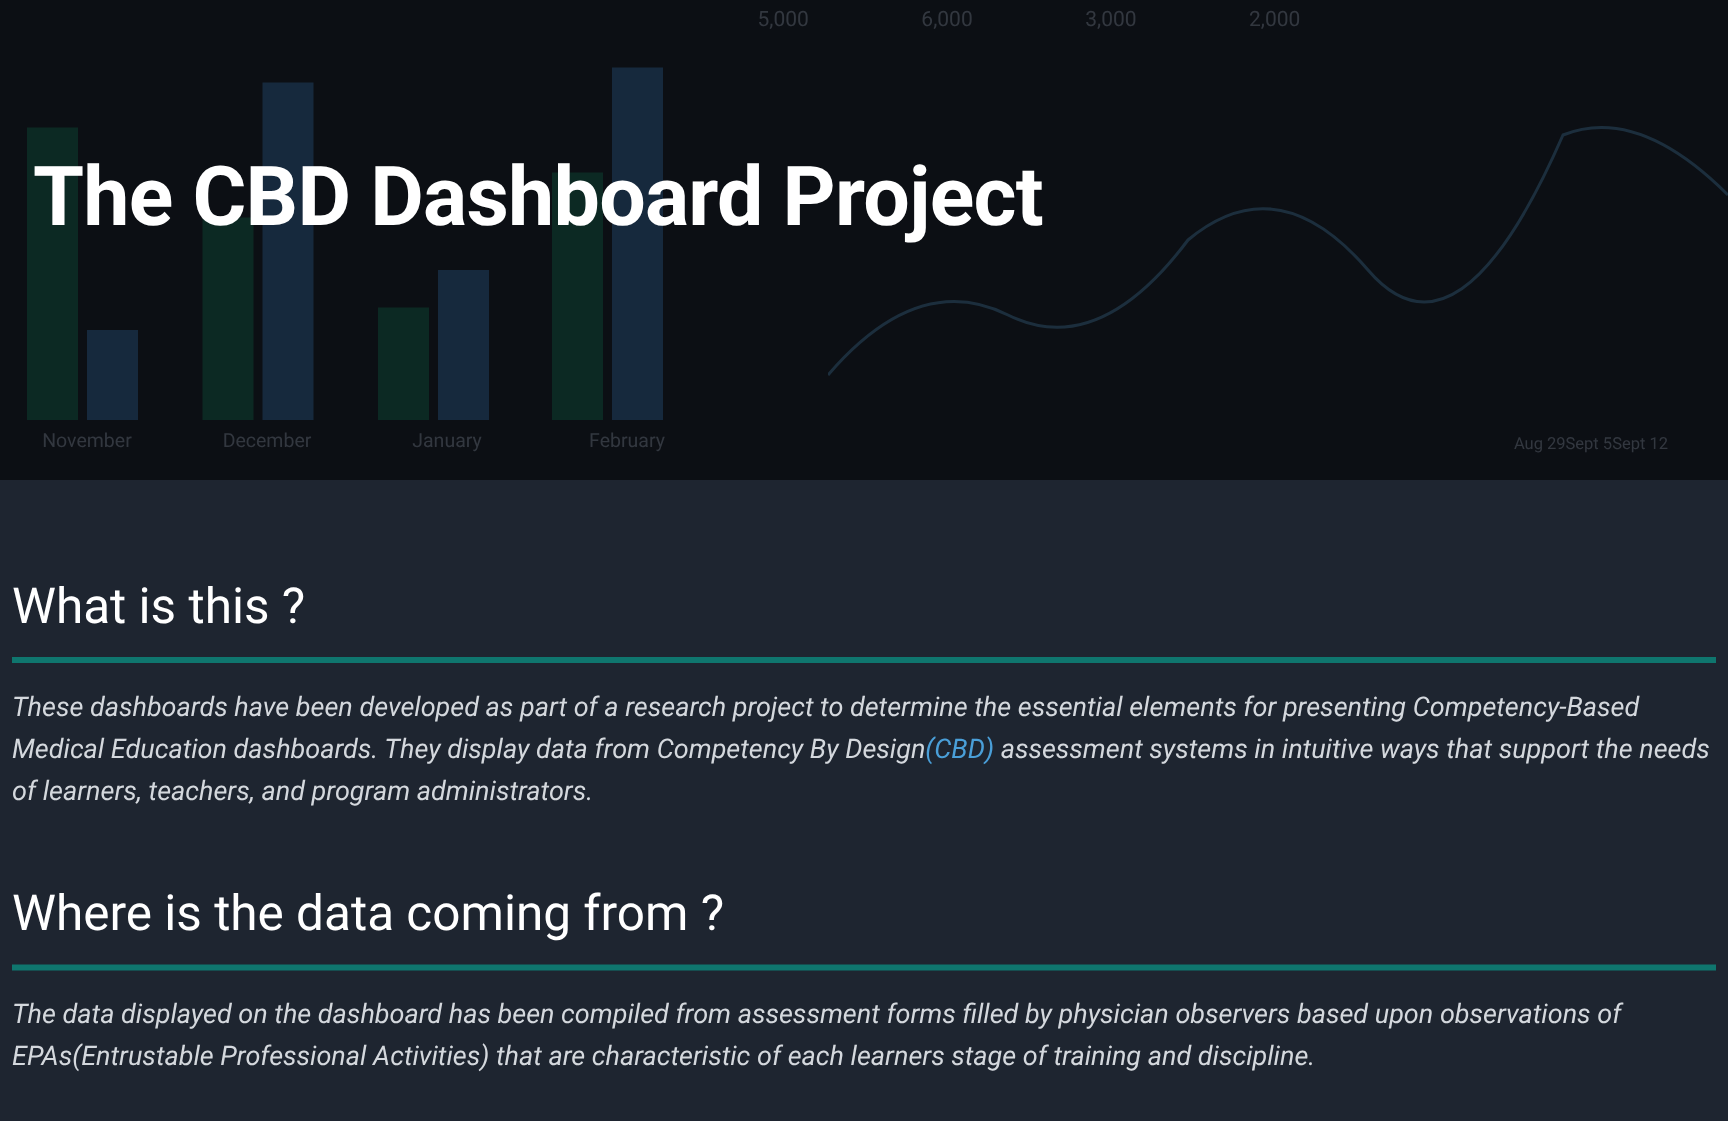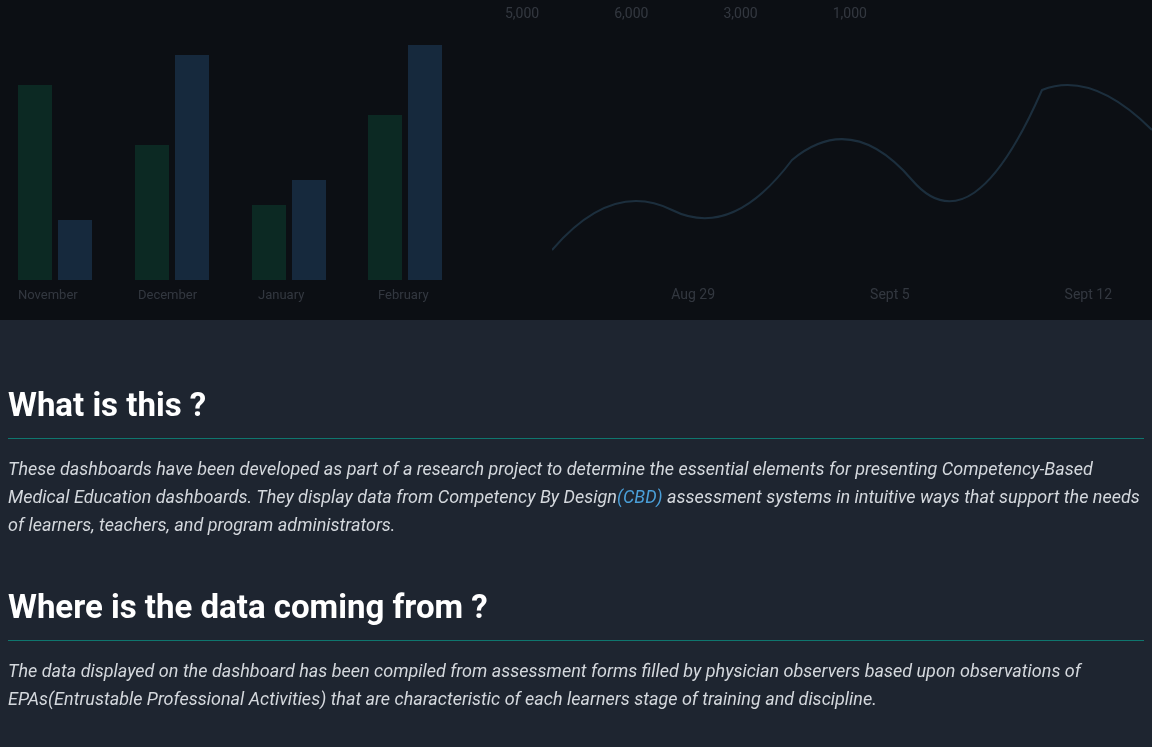--- a/index.html
+++ b/index.html
@@ -66,21 +66,21 @@
       position: absolute;
       bottom: 18px;
       left: 18px;
       display: flex;
       gap: 40px;
       font-size: 13px;
       color: #7a8290;
     }
     .month-labels span {
       width: 80px;
-      text-align: left;
+      text-align: center;
     }
     .y-axis {
       position: absolute;
       left: 505px;
       top: 5px;
       font-size: 14px;
       color: #7a8290;
       display: flex;
       flex-direction: row;
       gap: 75px;
@@ -90,35 +90,34 @@
       right: 0;
       top: 40px;
       width: 600px;
       height: 260px;
     }
     .date-labels {
       position: absolute;
       bottom: 18px;
       right: 40px;
       display: flex;
-      gap: 155px;
-      font-size: 14px;
+      font-size: 11px;
       color: #7a8290;
       align-items: center;
     }
     .content {
       padding: 65px 8px 20px 8px;
     }
     .section-title {
       font-size: 33px;
-      font-weight: 700;
+      font-weight: 400;
       color: #ffffff;
       margin-bottom: 16px;
       padding-bottom: 14px;
-      border-bottom: 1px solid #0f766e;
+      border-bottom: 4px solid #0f766e;
     }
     .section-text {
       font-size: 18px;
       line-height: 1.55;
       color: #d4d8dd;
       margin-bottom: 48px;
       font-style: italic;
     }
     .link {
       color: #4a9fd8;
@@ -149,32 +148,33 @@
     <div class="month-labels">
       <span>November</span>
       <span>December</span>
       <span>January</span>
       <span>February</span>
     </div>
     <div class="y-axis">
       <span>5,000</span>
       <span>6,000</span>
       <span>3,000</span>
-      <span>1,000</span>
+      <span>2,000</span>
     </div>
     <svg class="line-chart" viewBox="0 0 600 260" preserveAspectRatio="none">
       <path d="M 0 210 Q 60 140 120 170 T 240 120 Q 300 70 360 140 T 490 50 Q 540 30 600 90" stroke="#3a6a8a" stroke-width="2" fill="none"></path>
     </svg>
     <div class="date-labels">
       <span>Aug 29</span>
       <span>Sept 5</span>
       <span>Sept 12</span>
     </div>
   </div>
   <div class="hero-content">
+    <h1 class="hero-title">The CBD Dashboard Project</h1>
   </div>
 </div>
 
 <div class="content">
   <h2 class="section-title">What is this ?</h2>
   <p class="section-text">
     <span>These dashboards have been developed as part of a research project to determine the essential elements for presenting Competency-Based Medical Education dashboards. They display data from Competency By Design</span><a class="link">(CBD)</a><span> assessment systems in intuitive ways that support the needs of learners, teachers, and program administrators.</span>
   </p>
 
   <h2 class="section-title">Where is the data coming from ?</h2>

